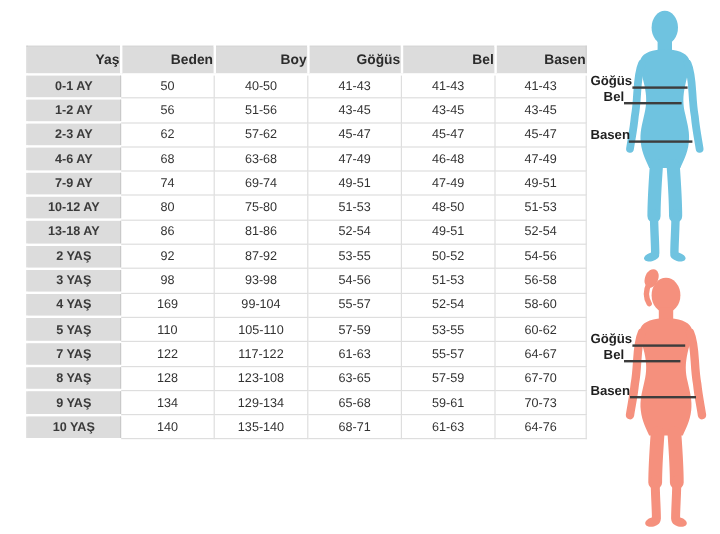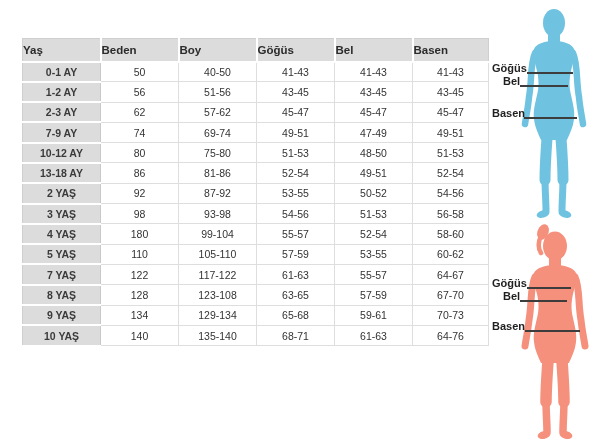--- a/index.html
+++ b/index.html
@@ -6,21 +6,21 @@
   html,body { width:600px; height:445px; background:#ffffff; overflow:hidden;
               font-family:"Liberation Sans", sans-serif; }
   .canvas { position:relative; width:600px; height:445px; background:#fff; }
 
   
   .size-table { position:absolute; left:22px; top:38px; width:466px;
                 border-collapse:collapse; table-layout:fixed;
                 border:1px solid #cfcfcf; }
   .size-table th {
     background:#dcdcdc; color:#2b2b2b; font-size:11.5px; font-weight:bold;
-    height:23px; text-align:left; vertical-align:middle;
+    height:23px; text-align:right; vertical-align:middle;
     border-left:2px solid #ffffff; border-bottom:2px solid #ffffff;
   }
   .size-table th:first-child { border-left:none; }
   .size-table td {
     height:20.3px; text-align:center; vertical-align:middle;
     font-size:10.5px; color:#333333; background:#ffffff;
     border:1px solid #dedede; border-left:1px solid #d2d2d2;
   }
   .size-table td.age {
     background:#dcdcdc; color:#3a3a3a;
@@ -77,20 +77,28 @@
         </tr>
         <tr>
           <td class="age">2-3 AY</td>
           <td class="val">62</td>
           <td class="val">57-62</td>
           <td class="val">45-47</td>
           <td class="val">45-47</td>
           <td class="val">45-47</td>
         </tr>
         <tr>
+          <td class="age">4-6 AY</td>
+          <td class="val">68</td>
+          <td class="val">63-68</td>
+          <td class="val">47-49</td>
+          <td class="val">46-48</td>
+          <td class="val">47-49</td>
+        </tr>
+        <tr>
           <td class="age">7-9 AY</td>
           <td class="val">74</td>
           <td class="val">69-74</td>
           <td class="val">49-51</td>
           <td class="val">47-49</td>
           <td class="val">49-51</td>
         </tr>
         <tr>
           <td class="age">10-12 AY</td>
           <td class="val">80</td>
@@ -118,21 +126,21 @@
         <tr>
           <td class="age">3 YAŞ</td>
           <td class="val">98</td>
           <td class="val">93-98</td>
           <td class="val">54-56</td>
           <td class="val">51-53</td>
           <td class="val">56-58</td>
         </tr>
         <tr>
           <td class="age">4 YAŞ</td>
-          <td class="val">180</td>
+          <td class="val">169</td>
           <td class="val">99-104</td>
           <td class="val">55-57</td>
           <td class="val">52-54</td>
           <td class="val">58-60</td>
         </tr>
         <tr>
           <td class="age">5 YAŞ</td>
           <td class="val">110</td>
           <td class="val">105-110</td>
           <td class="val">57-59</td>

